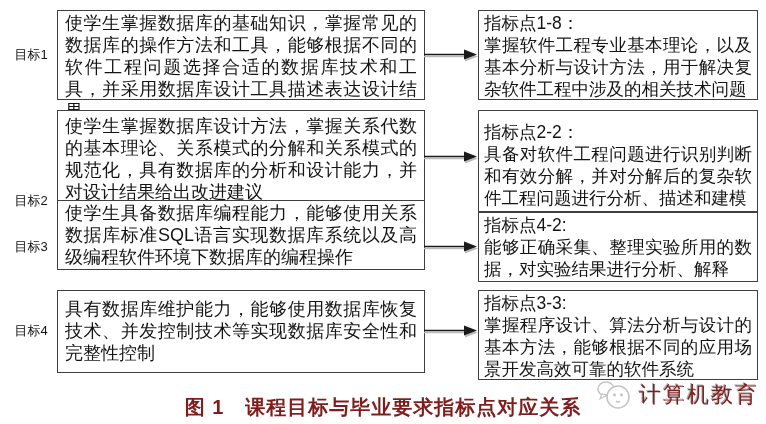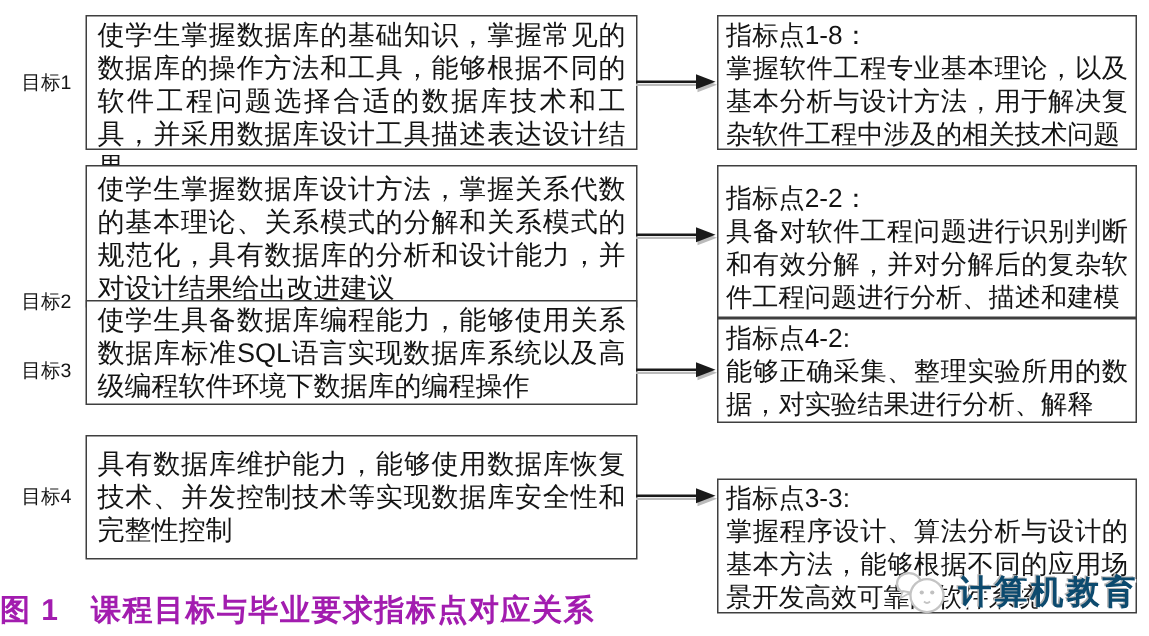--- a/index.html
+++ b/index.html
@@ -37,45 +37,46 @@
     left: 478px; width: 280px;
     padding: 1px 5px;
     font-size: 17.5px; line-height: 22px;
   }
   .right-box .ind-title { text-align: left; white-space: nowrap; }
   .right-box .ind-body  { text-align: justify; text-justify: inter-ideograph; }
 
   .r1-label { top: 44px; }  .r1-left { top: 10px;  height: 90px; }  .r1-right { top: 10px;  height: 90px; }
   .r2-label { top: 146px; margin-top: 44px; } .r2-left { top: 110px; height: 95px; padding-top: 4px; }  .r2-right { top: 110px; height: 102px; padding-top: 10px; }
   .r3-label { top: 236px; } .r3-left { top: 200px; height: 70px; }  .r3-right { top: 212px; height: 70px; }
-  .r4-label { top: 320px; } .r4-left { top: 290px; height: 83px; padding-top: 7px; } .r4-right { top: 290px; height: 90px; margin-top: 29px; }
+  .r4-label { top: 320px; } .r4-left { top: 290px; height: 83px; padding-top: 7px; } .r4-right { top: 290px; height: 90px; }
 
   .arrow {
     position: absolute;
     left: 424px; width: 54px; height: 16px;
   }
   .a1 { top: 47px; } .a2 { top: 149px; } .a3 { top: 239px; } .a4 { top: 323px; }
 
   .caption {
     position: absolute;
     left: 0; top: 394px; width: 766px;
+    text-align: center;
     font-size: 20px; line-height: 26px;
     font-weight: bold;
-    color: #a21caf;
+    color: #7f1d1d;
     letter-spacing: 1px;
   }
   .watermark {
     position: absolute;
     left: 596px; top: 379px;
     display: flex; align-items: center; gap: 5px;
     user-select: none;
   }
   .watermark .wm-text {
-    font-size: 22px; font-weight: bold;
-    color: #0c4a6e;
+    font-size: 22px; font-weight: normal;
+    color: #7f1d1d;
     letter-spacing: 2px;
     text-shadow: -1px -1px 0 #b2b2b2, 1px 1px 0 #ffffff;
     white-space: nowrap;
   }
 </style>
 </head>
 <body>
 
 <div class="figure">
 

